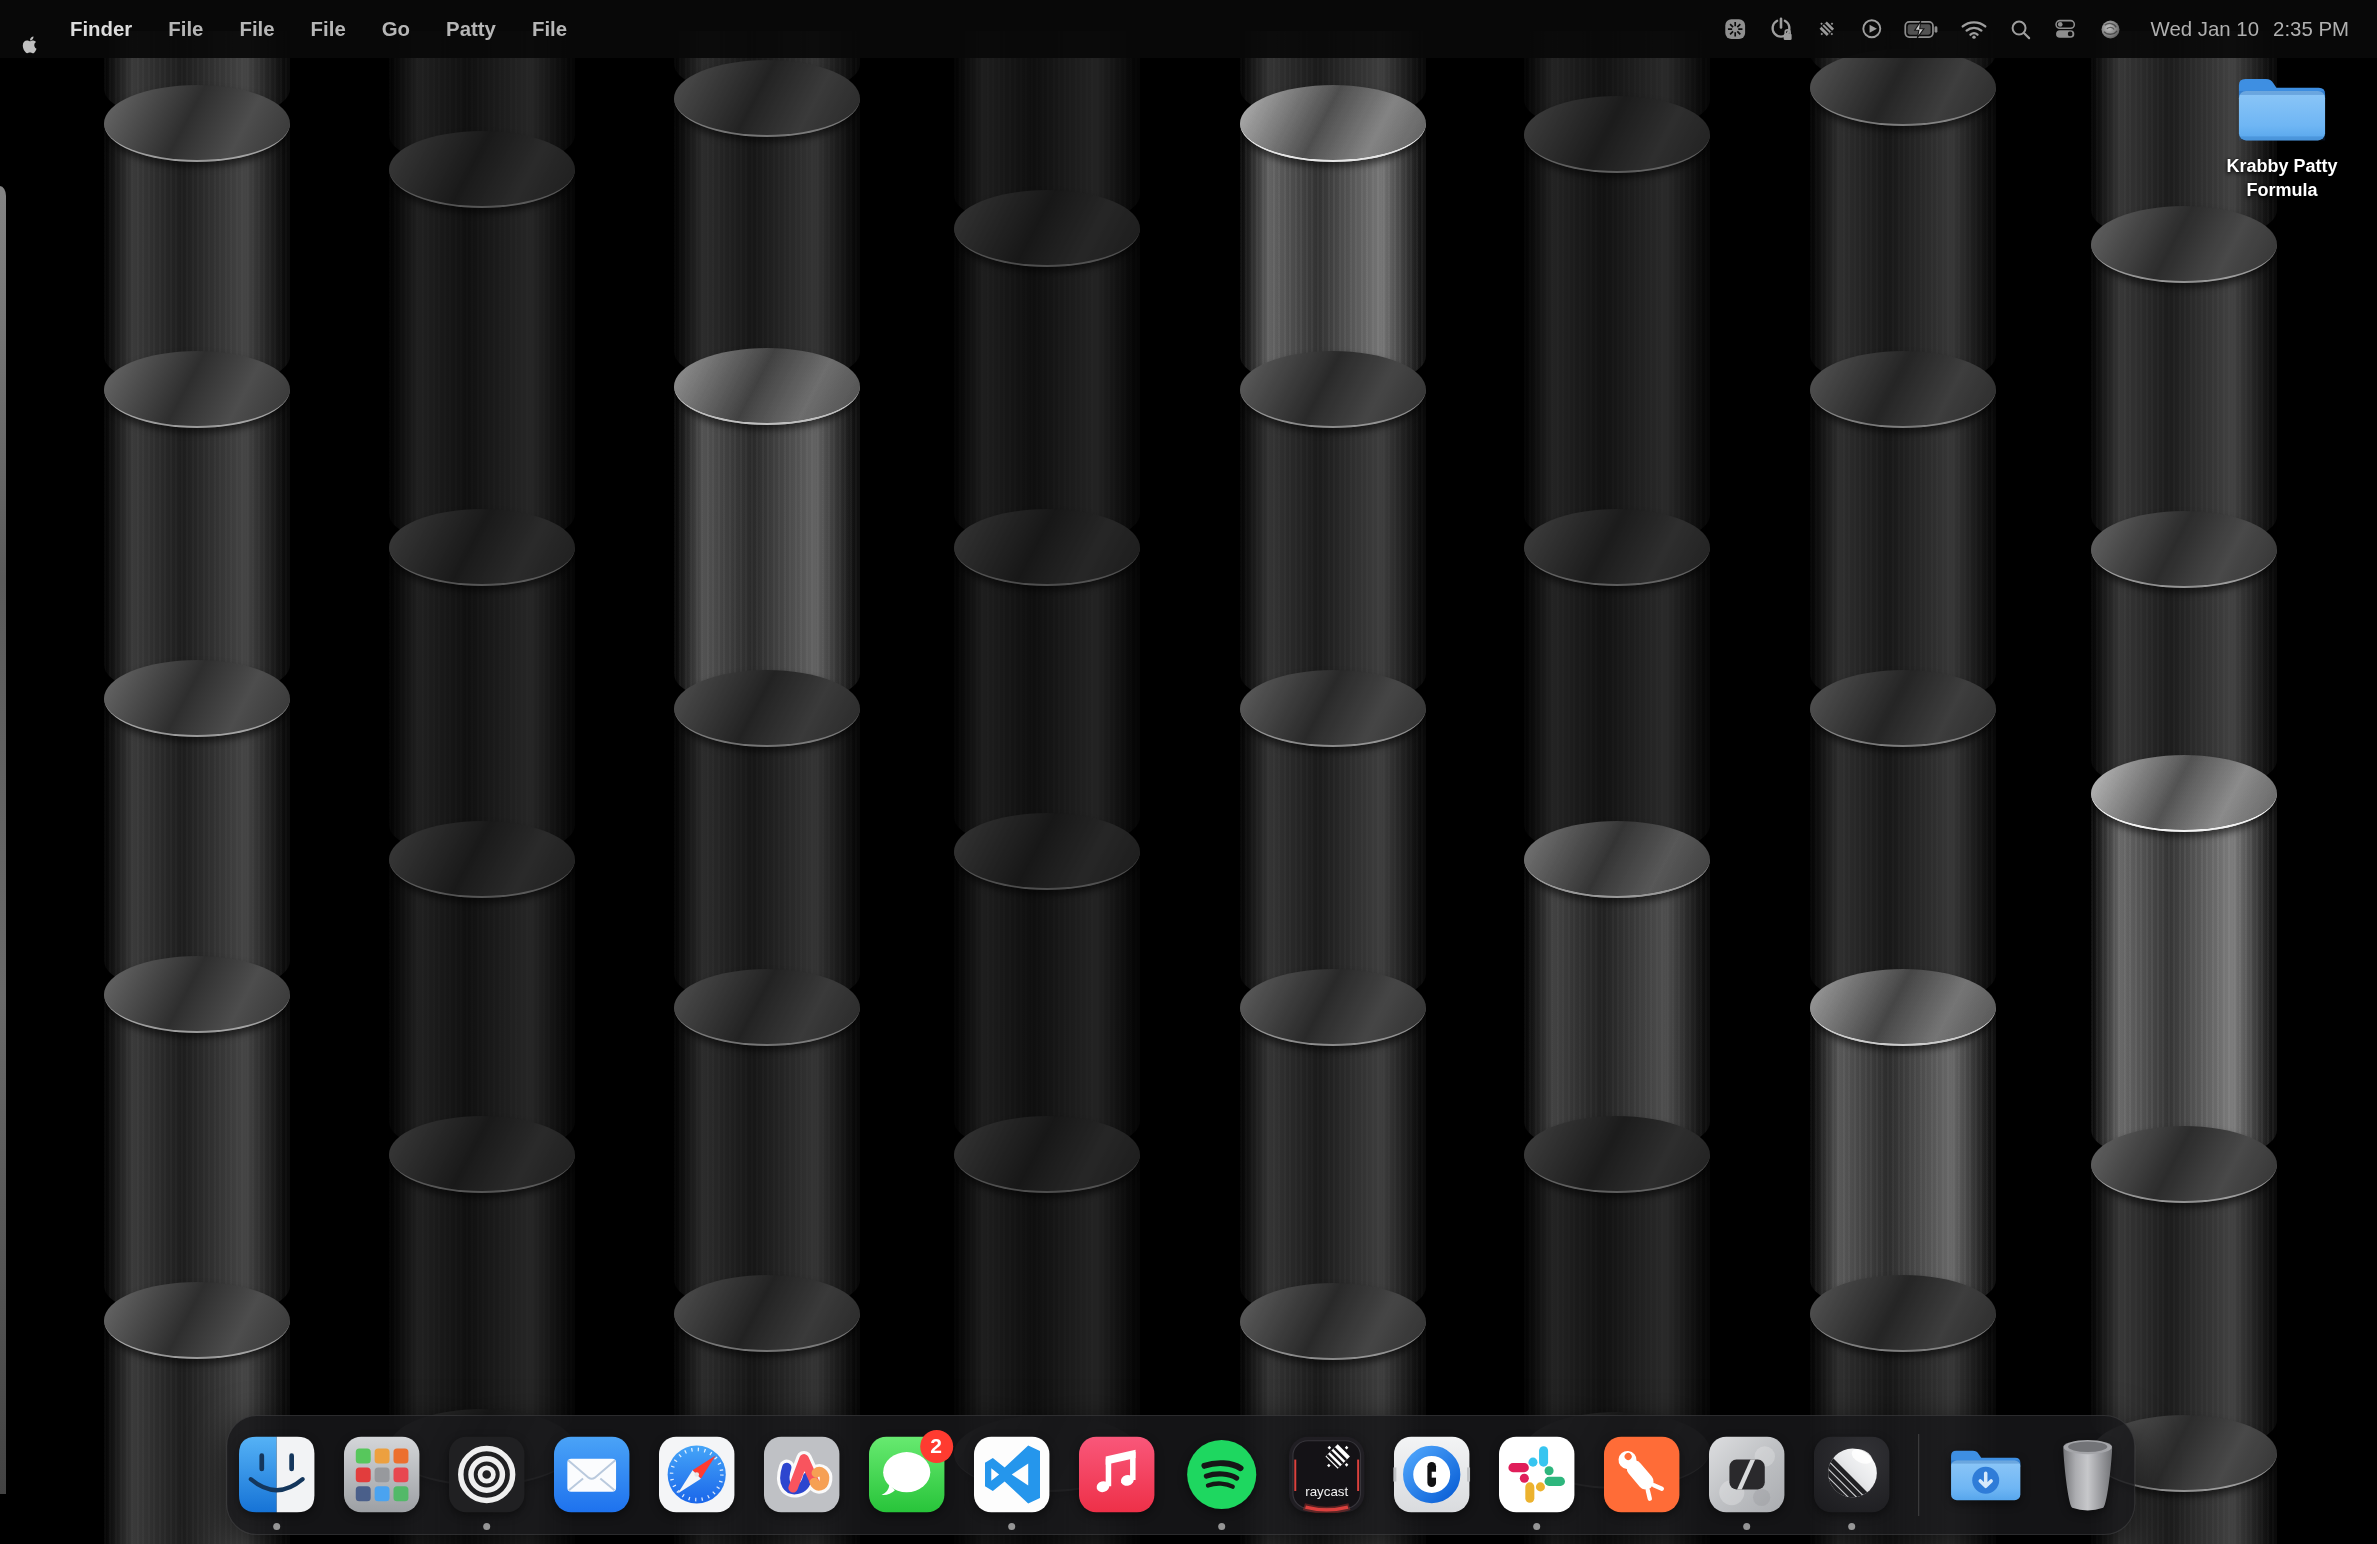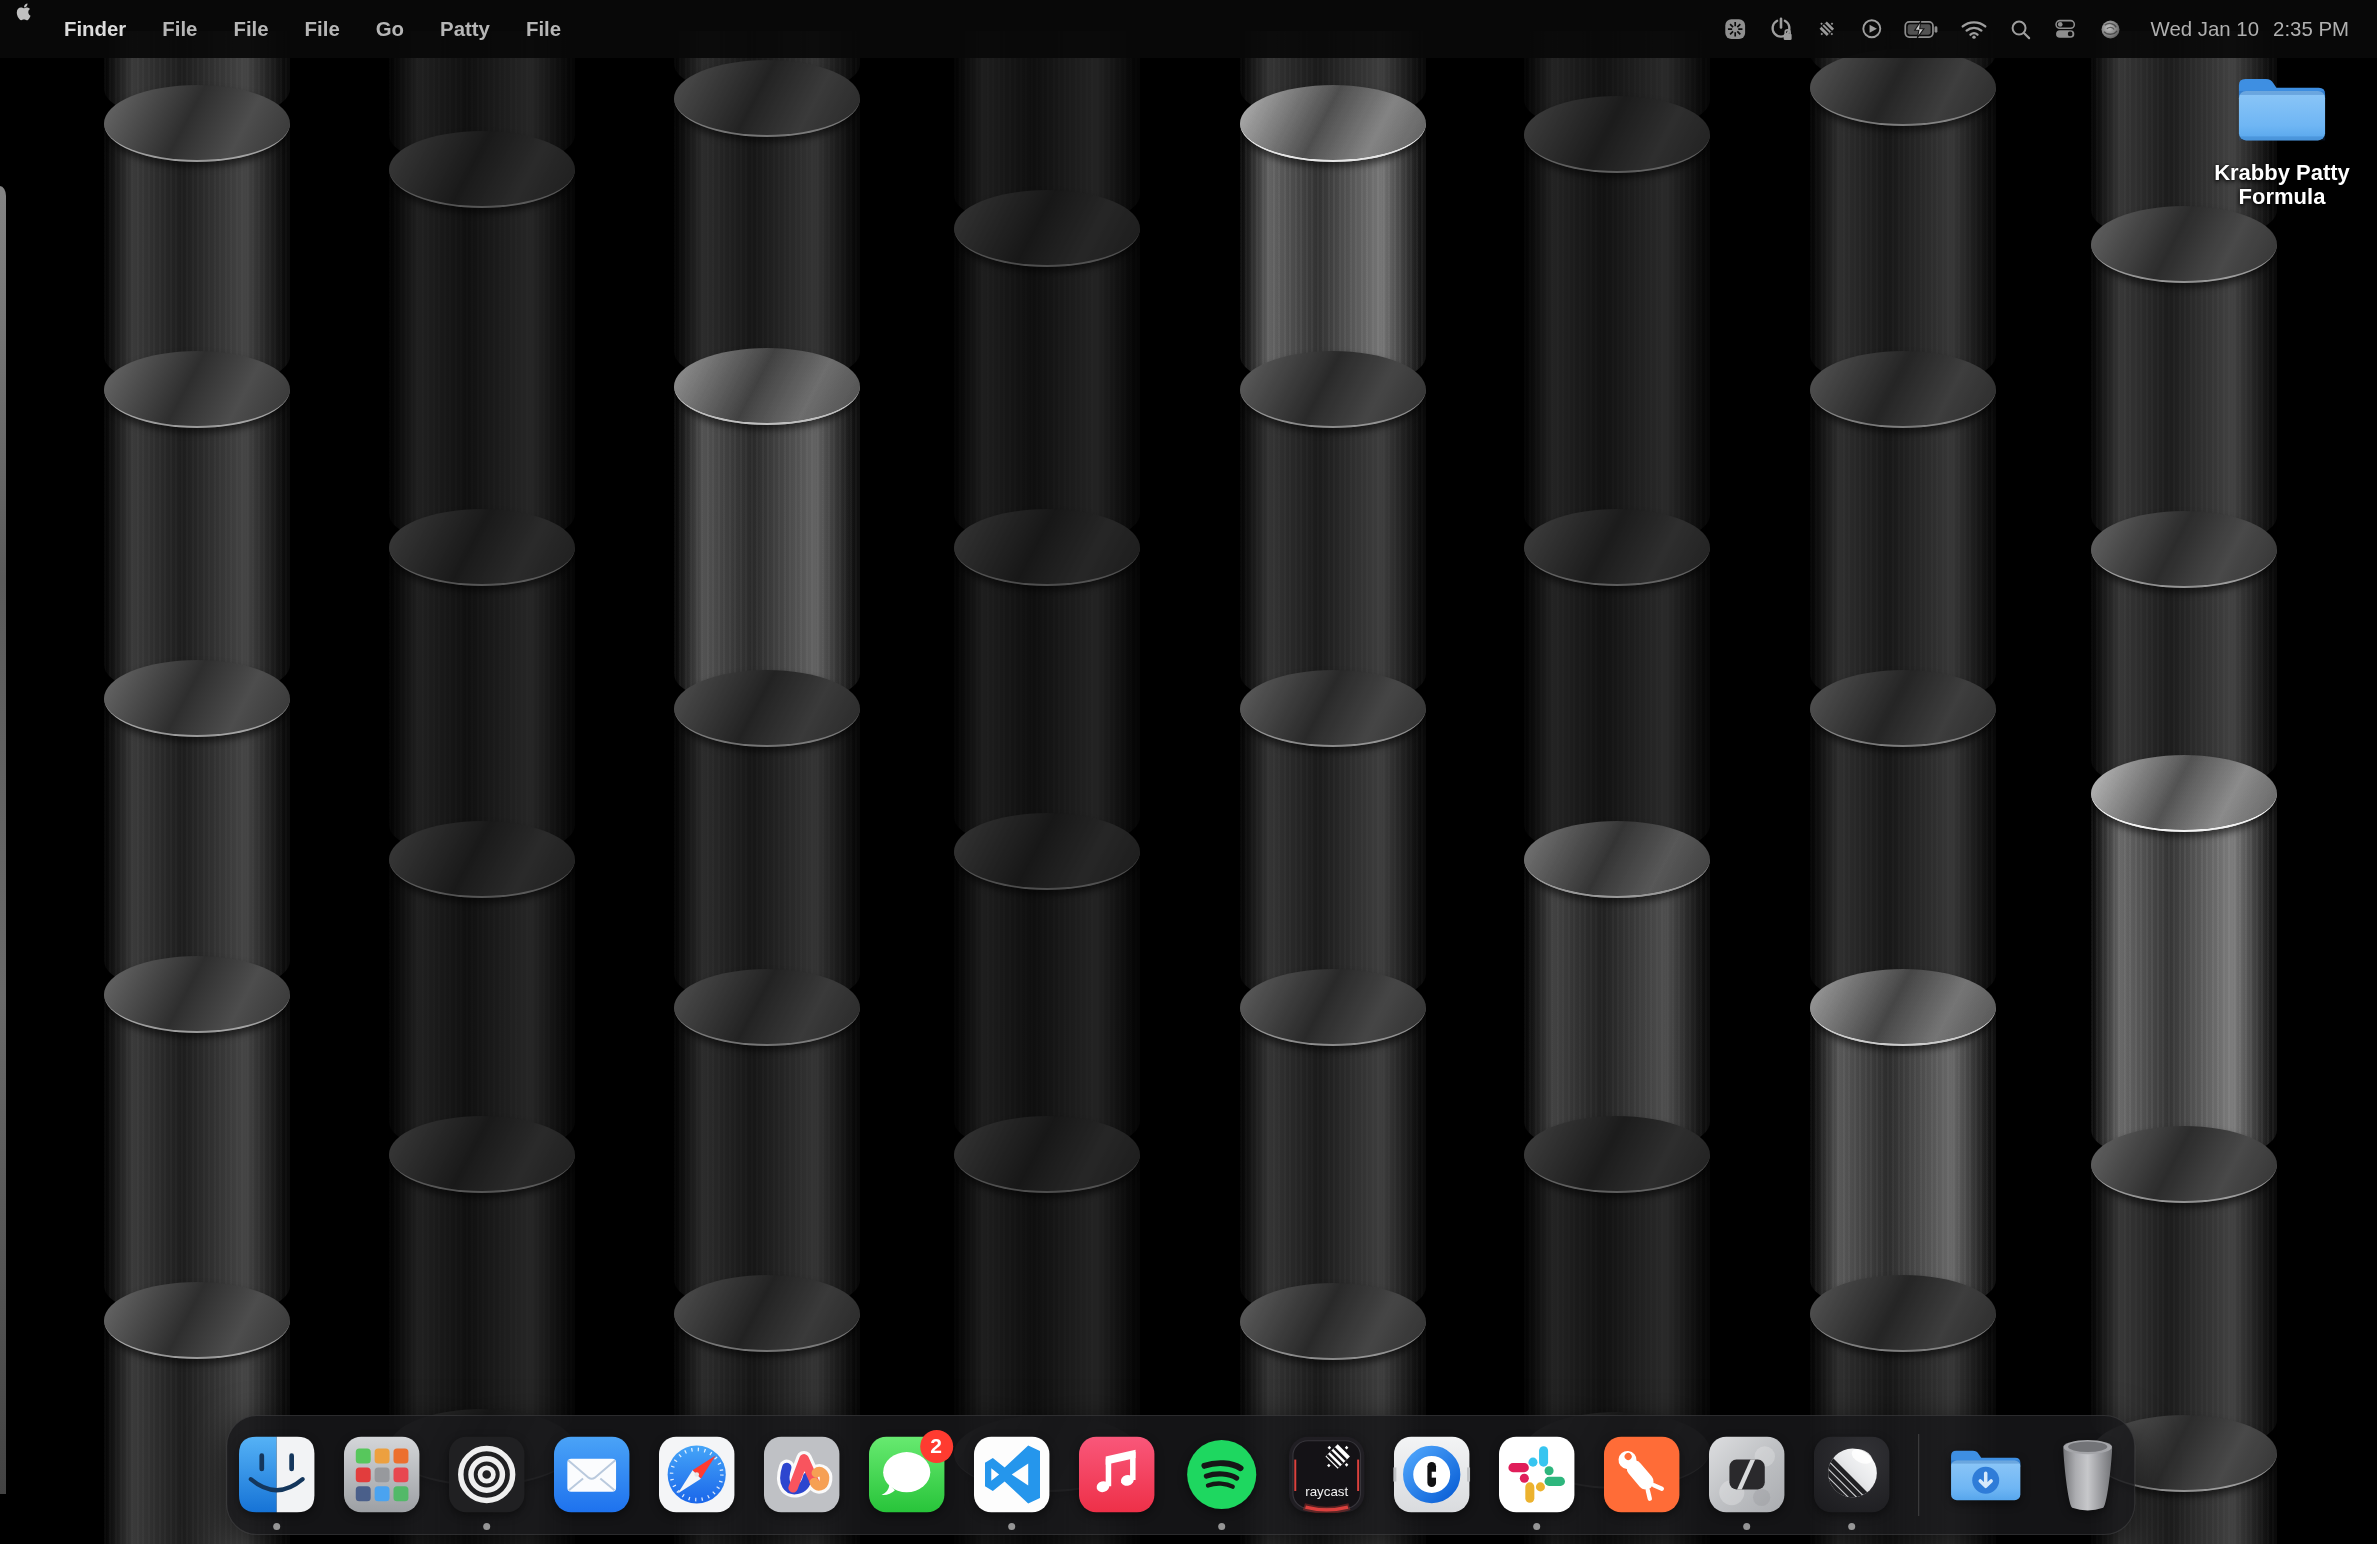--- a/index.html
+++ b/index.html
@@ -19,33 +19,33 @@
     border-bottom:2.4px solid rgba(255,255,255,0.5);
     box-shadow:0 4.7px 7.9px rgba(0,0,0,0.55);}
   .edge-strip{position:absolute;left:0;top:186px;width:6.3px;height:1308px;
     background:linear-gradient(180deg,#9c9c9c,#6b6b6b 30%,#7d7d7d 62%,#4f4f4f);
     border-radius:0 9.4px 0 0 / 0 15.7px 0 0;opacity:.85;}
 
   
   .menu-bar{position:absolute;top:0;left:0;right:0;height:58px;z-index:20;
     background:rgba(9,9,9,0.92);display:flex;align-items:center;justify-content:space-between;
     color:#b6b6b6;font-size:20.4px;}
-  .menu-left{display:flex;align-items:flex-start;padding-left:14px;}
+  .menu-left{display:flex;align-items:flex-end;padding-left:20px;}
   .apple-logo{width:21px;height:25px;margin-right:11px;flex:0 0 auto;cursor:default;}
   .menu-item{padding:0 18px;line-height:58px;white-space:nowrap;font-weight:bold;}
   .menu-item.app-name{font-weight:700;color:#dcdcdc;}
   .menu-right{display:flex;align-items:center;gap:21px;padding-right:28px;}
   .status-icon{display:flex;align-items:center;}
   .clock{display:flex;gap:14px;color:#b0b0b0;margin-left:7.9px;white-space:nowrap;}
 
   
   .desktop-folder{position:absolute;left:2211px;top:71px;width:142px;z-index:5;
     display:flex;flex-direction:column;align-items:center;cursor:default;}
-  .desktop-folder .folder-label{margin-top:15px;text-align:center;color:#fff;
-    font-size:22px;line-height:24.4px;font-weight:700;
+  .desktop-folder .folder-label{margin-top:8px;text-align:center;color:#fff;
+    font-size:18px;line-height:24.4px;font-weight:700;
     text-shadow:0 1.6px 4.7px rgba(0,0,0,0.9), 0 0 2.4px rgba(0,0,0,0.8);}
 
   
   .dock{position:absolute;bottom:9.4px;left:50%;transform:translateX(-50%);margin-left:-7.9px;
     height:118px;z-index:20;display:flex;align-items:center;gap:28px;padding:0 11px;
     background:rgba(24,24,26,0.85);border:0.8px solid rgba(255,255,255,0.10);
     border-radius:31px;box-shadow:0 11px 39px rgba(0,0,0,0.65);}
   .dock-item{position:relative;width:77px;height:77px;flex:0 0 auto;}
   .dock-item svg{display:block;width:77px;height:77px;
     filter:drop-shadow(0 3.1px 4.7px rgba(0,0,0,0.45));}

